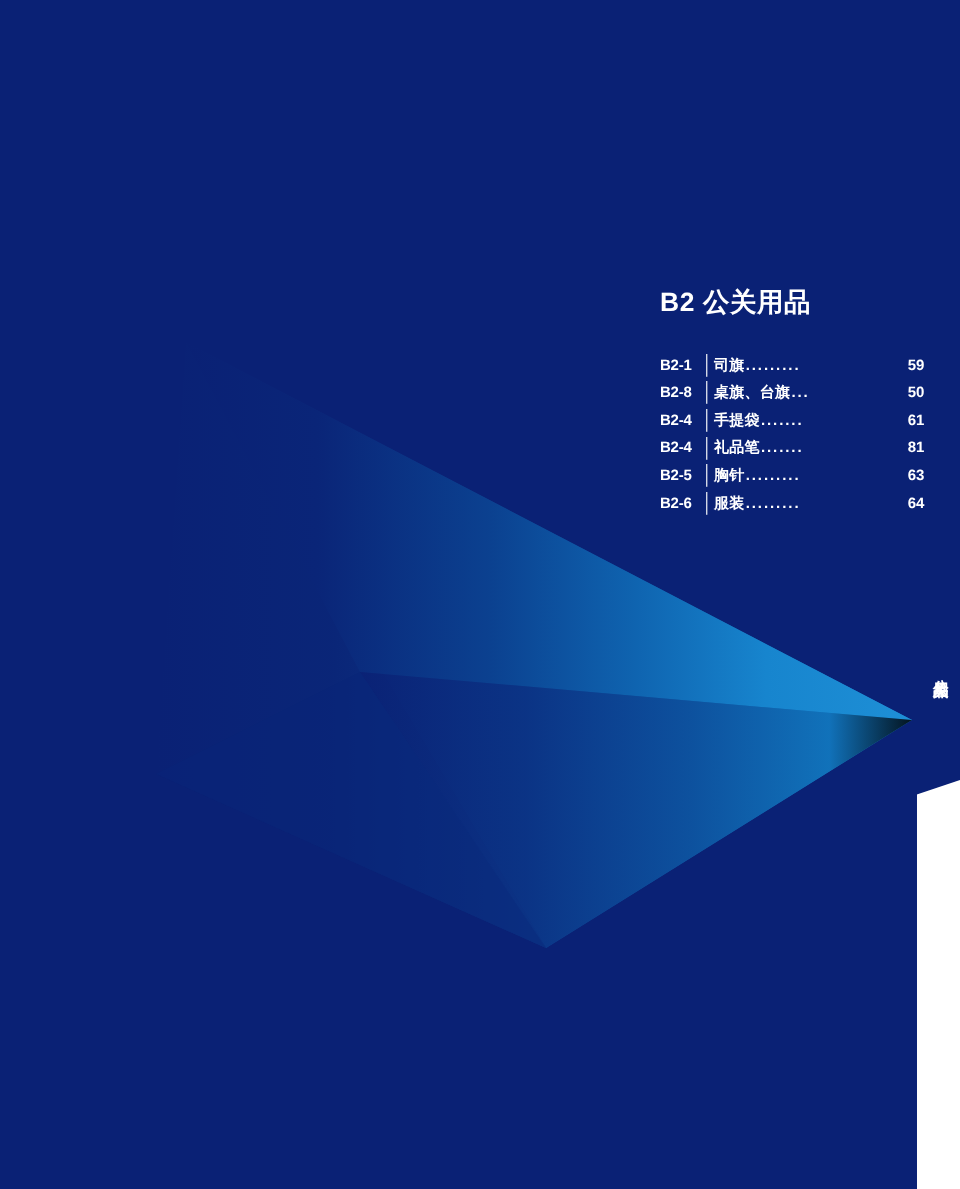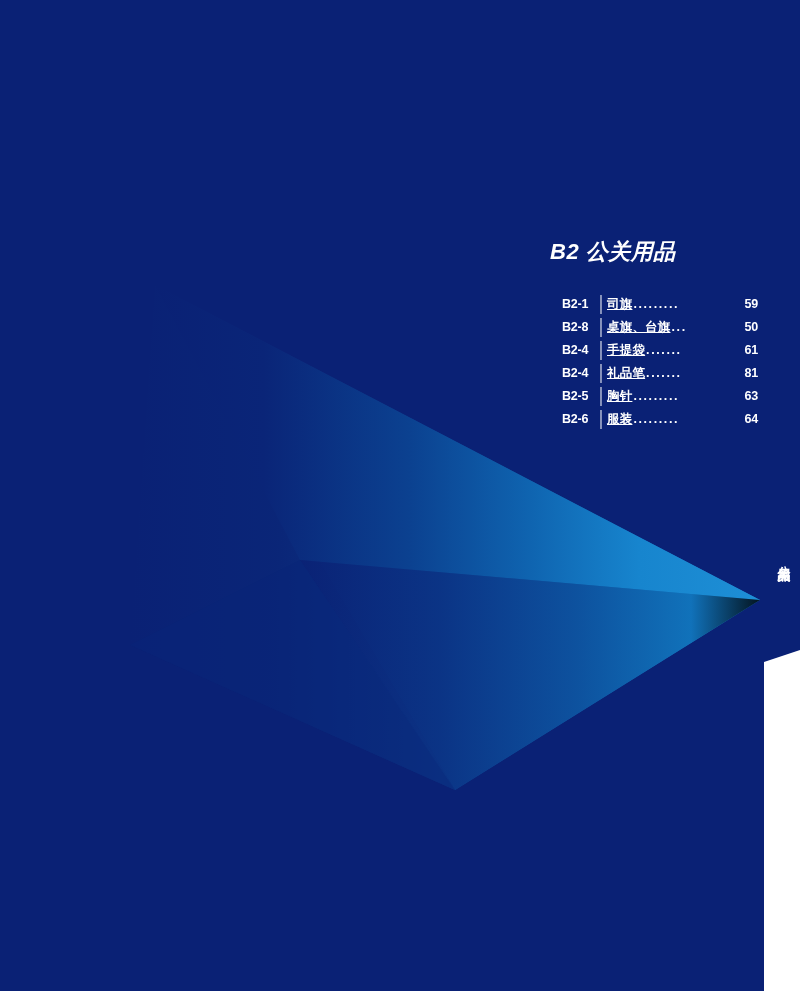--- a/index.html
+++ b/index.html
@@ -72,26 +72,25 @@
   }
 
   .toc-title {
     font-size: 22px;
     font-weight: bold;
     color: #ffffff;
     letter-spacing: 0.5px;
     line-height: 1.1;
     margin: 0 0 34px 0;
     white-space: nowrap;
-    font-style: italic;
   }
 
   .toc-list {
     list-style: none;
-    margin: 12px;
+    margin: 0;
     padding: 0;
   }
 
   .toc-item {
     display: flex;
     align-items: baseline;
     font-size: 12.5px;
     font-weight: bold;
     color: #ffffff;
     line-height: 1;
@@ -110,21 +109,20 @@
     width: 11px;
     text-align: center;
     color: #ffffff;
     font-weight: normal;
     transform: scaleY(1.25);
   }
 
   .toc-name {
     flex: 0 0 auto;
     letter-spacing: 0.2px;
-    text-decoration: underline;
   }
 
   .toc-dots {
     flex: 1 1 auto;
     overflow: hidden;
     letter-spacing: 1.6px;
     text-align: left;
     margin: 0 1px 0 1px;
   }
 

